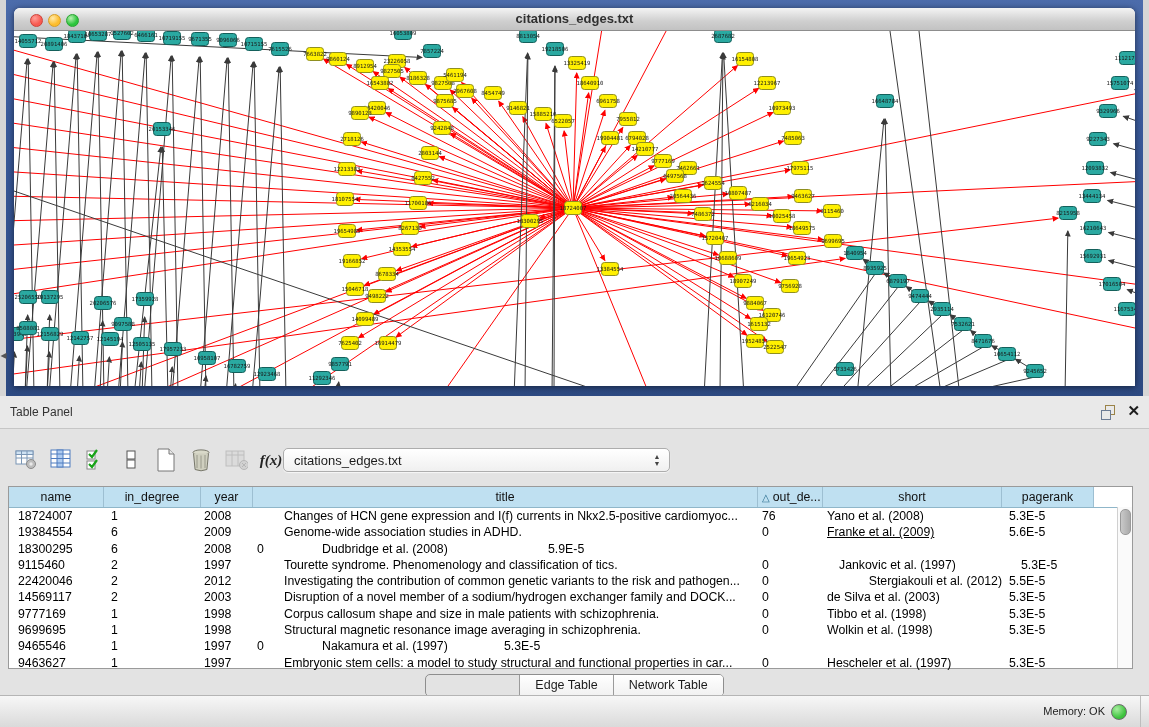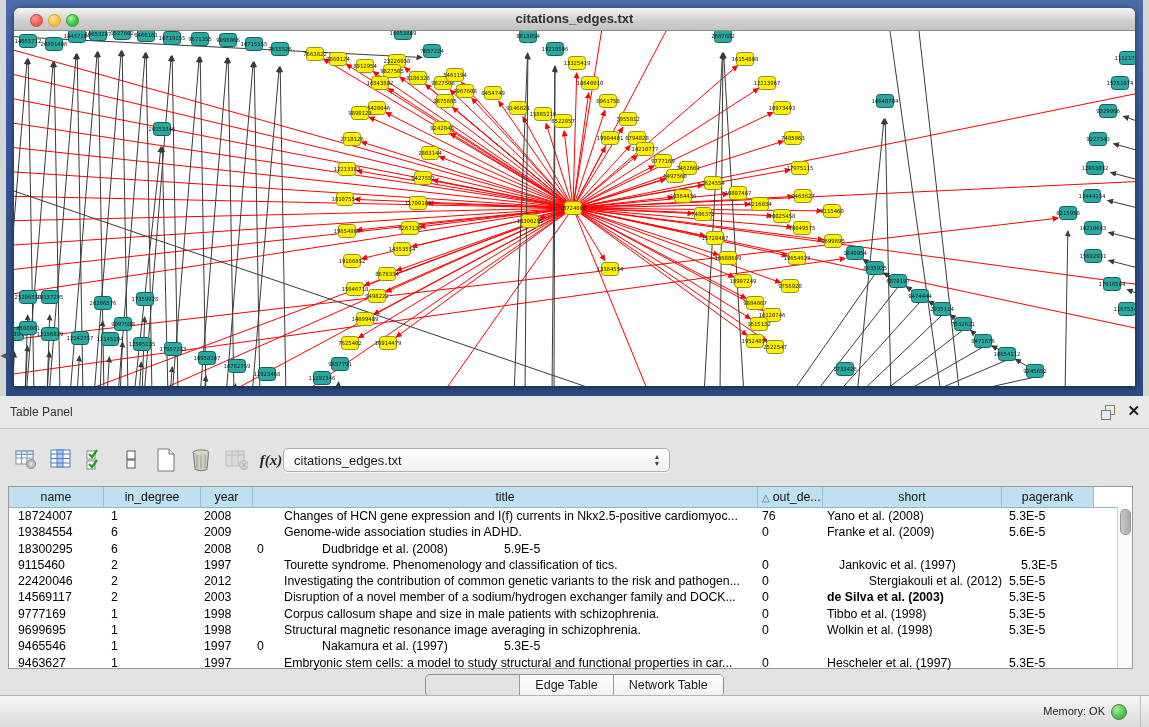--- a/index.html
+++ b/index.html
@@ -896,31 +896,31 @@
           <div class="tcell" style="width: 179px; padding-left: 4px; box-sizing: border-box;">Yano et al. (2008)</div>
           <div class="tcell" style="width: 92px; padding-left: 7px; box-sizing: border-box;">5.3E-5</div>
           <div class="tcell" style="width: 26px; padding-left: 0px; box-sizing: border-box;"></div>
         </div>
         <div class="trow">
           <div class="tcell" style="width: 95px; padding-left: 9px; box-sizing: border-box;">19384554</div>
           <div class="tcell" style="width: 97px; padding-left: 7px; box-sizing: border-box;">6</div>
           <div class="tcell" style="width: 52px; padding-left: 3px; box-sizing: border-box;">2009</div>
           <div class="tcell" style="width: 505px; padding-left: 31px; box-sizing: border-box;">Genome-wide association studies in ADHD.</div>
           <div class="tcell" style="width: 65px; padding-left: 4px; box-sizing: border-box;">0</div>
-          <div class="tcell" style="width: 179px; padding-left: 4px; box-sizing: border-box;">Franke et al. (2009)</div>
+          <div class="tcell" style="width: 179px; padding-left: 4px; box-sizing: border-box; text-decoration: underline;">Franke et al. (2009)</div>
           <div class="tcell" style="width: 92px; padding-left: 7px; box-sizing: border-box;">5.6E-5</div>
           <div class="tcell" style="width: 26px; padding-left: 0px; box-sizing: border-box;"></div>
         </div>
         <div class="trow">
           <div class="tcell" style="width: 95px; padding-left: 9px; box-sizing: border-box;">18300295</div>
           <div class="tcell" style="width: 97px; padding-left: 7px; box-sizing: border-box;">6</div>
           <div class="tcell" style="width: 52px; padding-left: 3px; box-sizing: border-box;">2008</div>
           <div class="tcell" style="width: 65px; padding-left: 4px; box-sizing: border-box;">0</div>
           <div class="tcell" style="width: 179px; padding-left: 4px; box-sizing: border-box;">Dudbridge et al. (2008)</div>
-          <div class="tcell" style="width: 92px; padding-left: 7px; box-sizing: border-box;">5.9E-5</div>
+          <div class="tcell" style="width: 92px; padding-left: 7px; box-sizing: border-box; margin-left: 44px;">5.9E-5</div>
           <div class="tcell" style="width: 26px; padding-left: 0px; box-sizing: border-box;"></div>
         </div>
         <div class="trow">
           <div class="tcell" style="width: 95px; padding-left: 9px; box-sizing: border-box;">9115460</div>
           <div class="tcell" style="width: 97px; padding-left: 7px; box-sizing: border-box;">2</div>
           <div class="tcell" style="width: 52px; padding-left: 3px; box-sizing: border-box;">1997</div>
           <div class="tcell" style="width: 505px; padding-left: 31px; box-sizing: border-box;">Tourette syndrome. Phenomenology and classification of tics.</div>
           <div class="tcell" style="width: 65px; padding-left: 4px; box-sizing: border-box;">0</div>
           <div class="tcell" style="width: 179px; padding-left: 4px; box-sizing: border-box; margin-left: 12px;">Jankovic et al. (1997)</div>
           <div class="tcell" style="width: 92px; padding-left: 7px; box-sizing: border-box;">5.3E-5</div>
@@ -935,21 +935,21 @@
           <div class="tcell" style="width: 179px; padding-left: 4px; box-sizing: border-box; text-align: right;">Stergiakouli et al. (2012)</div>
           <div class="tcell" style="width: 92px; padding-left: 7px; box-sizing: border-box;">5.5E-5</div>
           <div class="tcell" style="width: 26px; padding-left: 0px; box-sizing: border-box;"></div>
         </div>
         <div class="trow">
           <div class="tcell" style="width: 95px; padding-left: 9px; box-sizing: border-box;">14569117</div>
           <div class="tcell" style="width: 97px; padding-left: 7px; box-sizing: border-box;">2</div>
           <div class="tcell" style="width: 52px; padding-left: 3px; box-sizing: border-box;">2003</div>
           <div class="tcell" style="width: 505px; padding-left: 31px; box-sizing: border-box;">Disruption of a novel member of a sodium/hydrogen exchanger family and DOCK...</div>
           <div class="tcell" style="width: 65px; padding-left: 4px; box-sizing: border-box;">0</div>
-          <div class="tcell" style="width: 179px; padding-left: 4px; box-sizing: border-box; font-weight: bold;">de Silva et al. (2003)</div>
+          <div class="tcell" style="width: 179px; padding-left: 4px; box-sizing: border-box;">de Silva et al. (2003)</div>
           <div class="tcell" style="width: 92px; padding-left: 7px; box-sizing: border-box;">5.3E-5</div>
           <div class="tcell" style="width: 26px; padding-left: 0px; box-sizing: border-box;"></div>
         </div>
         <div class="trow">
           <div class="tcell" style="width: 95px; padding-left: 9px; box-sizing: border-box;">9777169</div>
           <div class="tcell" style="width: 97px; padding-left: 7px; box-sizing: border-box;">1</div>
           <div class="tcell" style="width: 52px; padding-left: 3px; box-sizing: border-box;">1998</div>
           <div class="tcell" style="width: 505px; padding-left: 31px; box-sizing: border-box;">Corpus callosum shape and size in male patients with schizophrenia.</div>
           <div class="tcell" style="width: 65px; padding-left: 4px; box-sizing: border-box;">0</div>
           <div class="tcell" style="width: 179px; padding-left: 4px; box-sizing: border-box;">Tibbo et al. (1998)</div>

